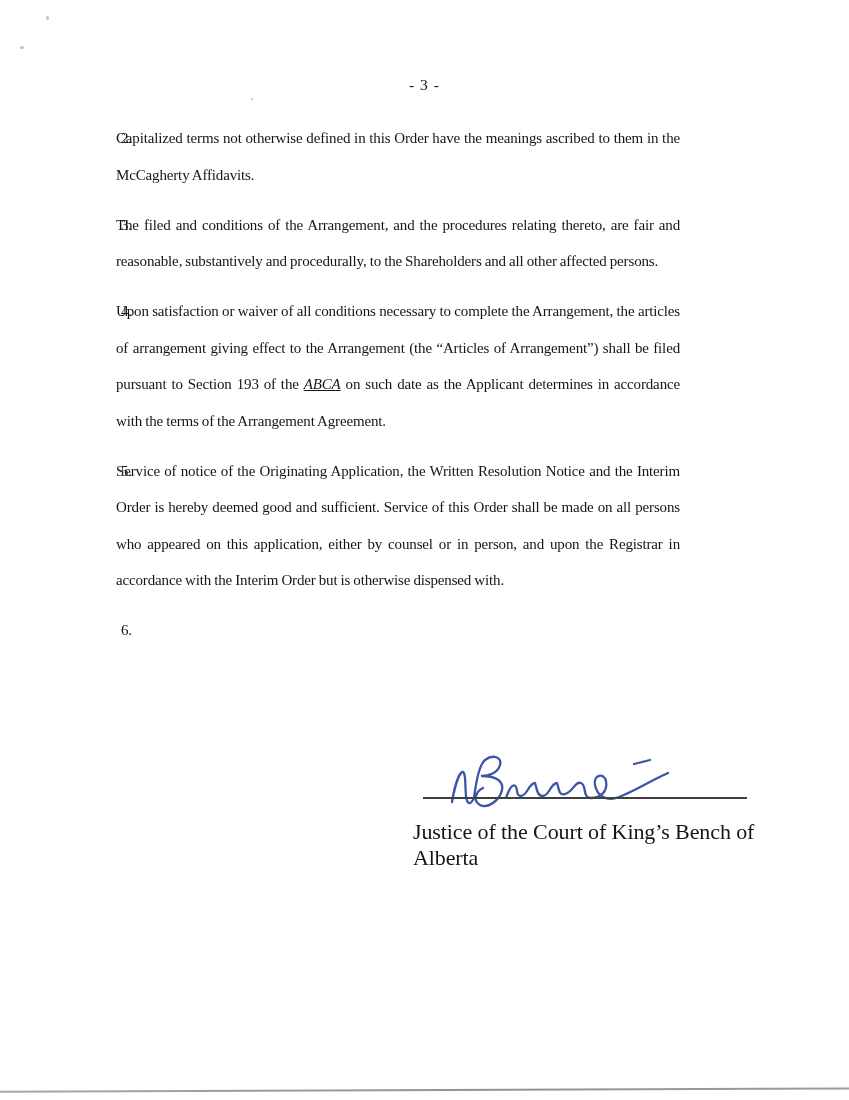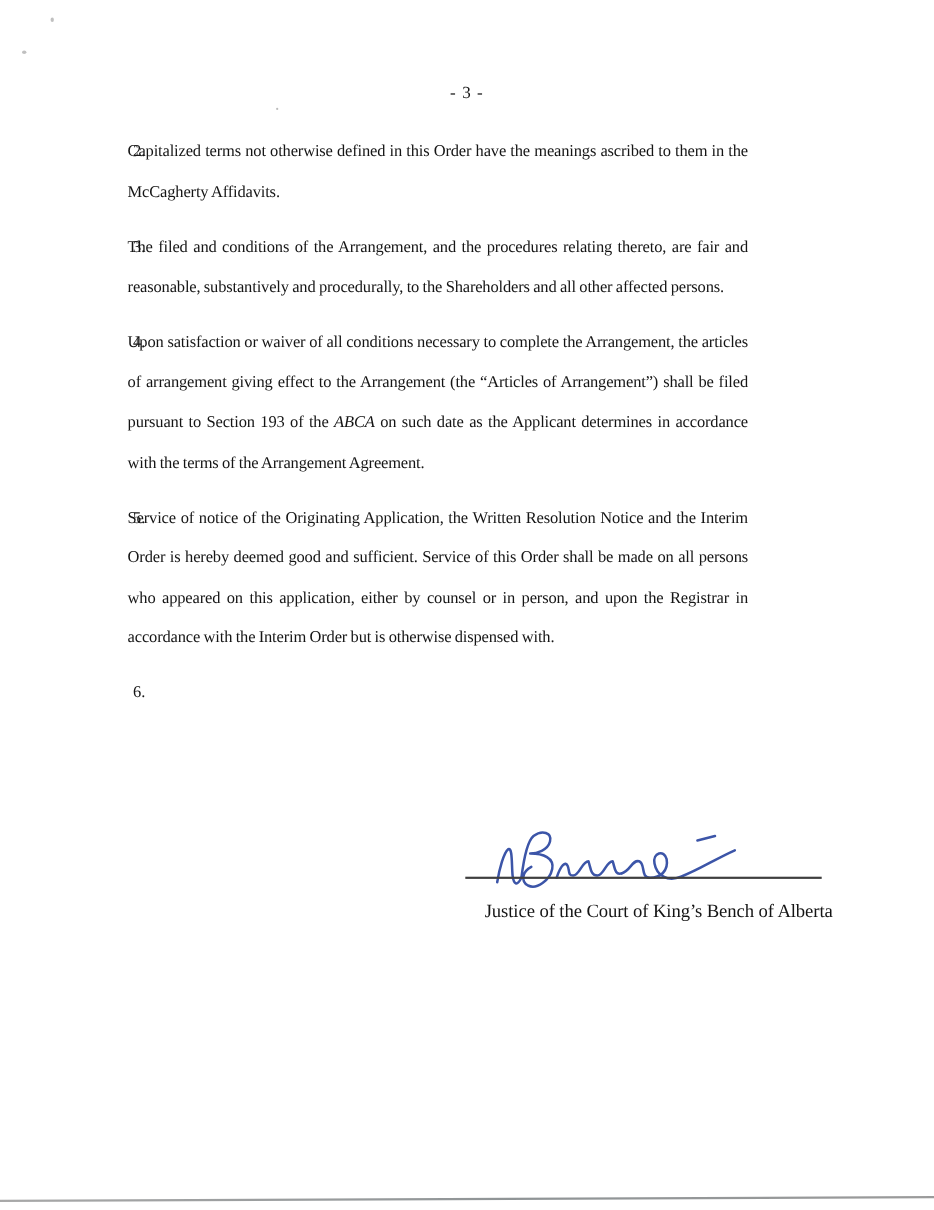--- a/index.html
+++ b/index.html
@@ -64,21 +64,21 @@
     position: absolute;
     left: 121px;
     top: 0;
   }
   .para-body {
     margin-left: 116px;
     width: 564px;
     text-align: justify;
   }
   .para-body span.b { font-weight: normal; }
-  .para-body span.i { font-style: italic; }
+  .para-body span.i { font-style: italic; text-decoration: underline; }
   
   .sig-svg {
     position: absolute;
     left: 438px;
     top: 750px;
     width: 244px;
     height: 62px;
   }
   .sig-line {
     position: absolute;
@@ -86,22 +86,22 @@
     top: 797px;
     width: 324px;
     height: 1.6px;
     background: #3f3f3f;
   }
   .sig-title {
     position: absolute;
     left: 413px;
     top: 819px;
     width: 344px;
-    text-align: right;
-    font-size: 17px;
+    text-align: left;
+    font-size: 22px;
     letter-spacing: -0.1px;
     font-family: Liberation Serif, serif;
   }
 </style>
 </head>
 <body>
 
 <div class="page">
 
   <div class="speck s1"></div>

